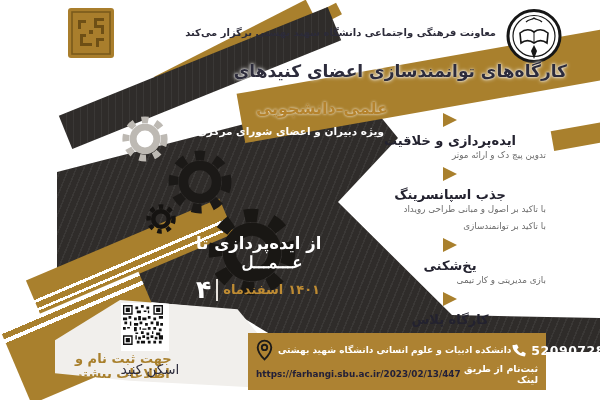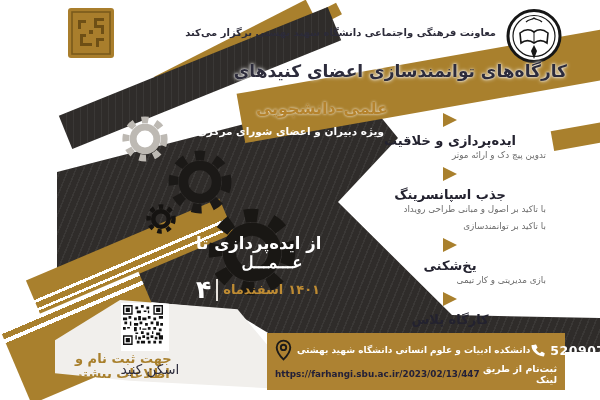--- a/index.html
+++ b/index.html
@@ -64,21 +64,21 @@
   
   .qr-banner{left:55px;top:298px;width:250px;height:94px;background:#f1efec;
     clip-path:polygon(0 45%,26% 2%,73% 12%,100% 98%,30% 88%,0 80%);}
   .qr-code{position:absolute;left:66px;top:5px;width:44px;height:44px;background:#fff;padding:2px;}
   .qr-note{position:absolute;left:20px;top:53px;width:150px;text-align:left;
            font-size:13px;font-weight:bold;color:#a9802d;direction:rtl;}
   .qr-action{position:absolute;left:20px;top:63px;width:150px;text-align:center;
              font-size:13.5px;font-weight:normal;color:#2d2c3c;direction:rtl;}
 
   
-  .bar{left:248px;top:333px;width:298px;height:57px;background:#ad8232;margin-left:19px;}
+  .bar{left:248px;top:333px;width:298px;height:57px;background:#ad8232;}
   .bar-row1{position:absolute;left:30px;right:8px;top:6px;height:22px;display:flex;
             flex-direction:row;align-items:center;justify-content:space-between;direction:ltr;}
   .addr{font-size:9px;font-weight:bold;color:#fff;direction:rtl;white-space:nowrap;}
   .phone-wrap{display:flex;align-items:center;gap:5px;}
   .phone-num{font-size:12.5px;font-weight:bold;color:#fff;letter-spacing:.5px;}
   .bar-row2{position:absolute;left:8px;right:8px;top:31px;height:20px;display:flex;
             flex-direction:row;align-items:center;justify-content:space-between;direction:ltr;}
   .reg-url{font-size:8.8px;font-weight:bold;color:#232038;direction:ltr;}
   .reg-label{font-size:9.5px;font-weight:bold;color:#fff;direction:rtl;}
   .pin{position:absolute;left:5px;top:5px;width:23px;height:23px;}

